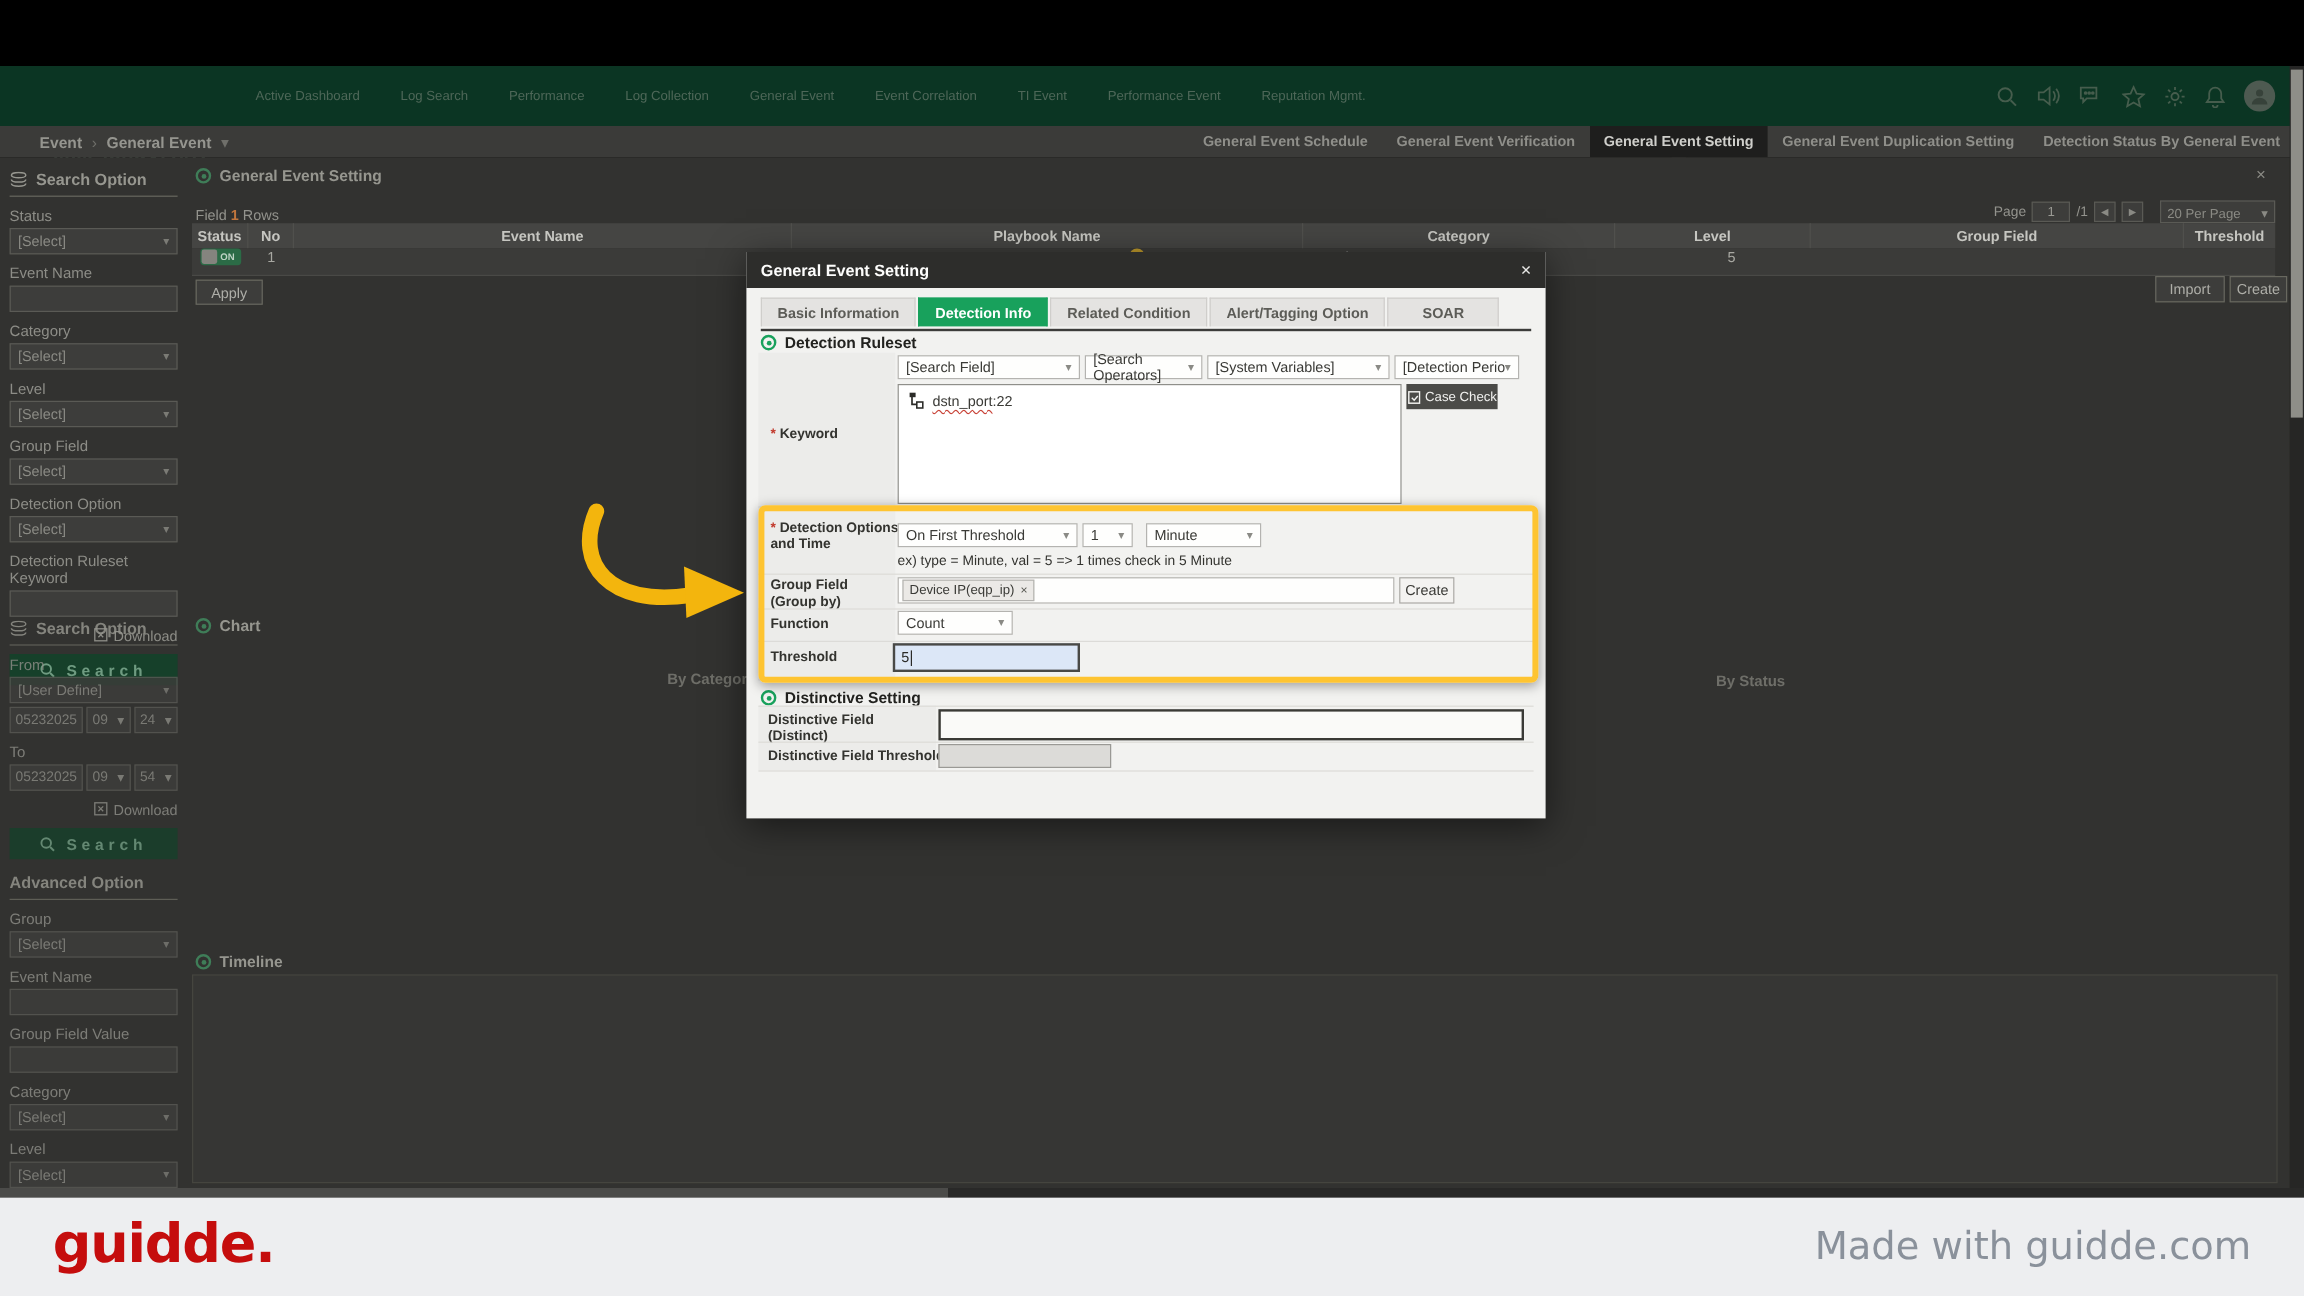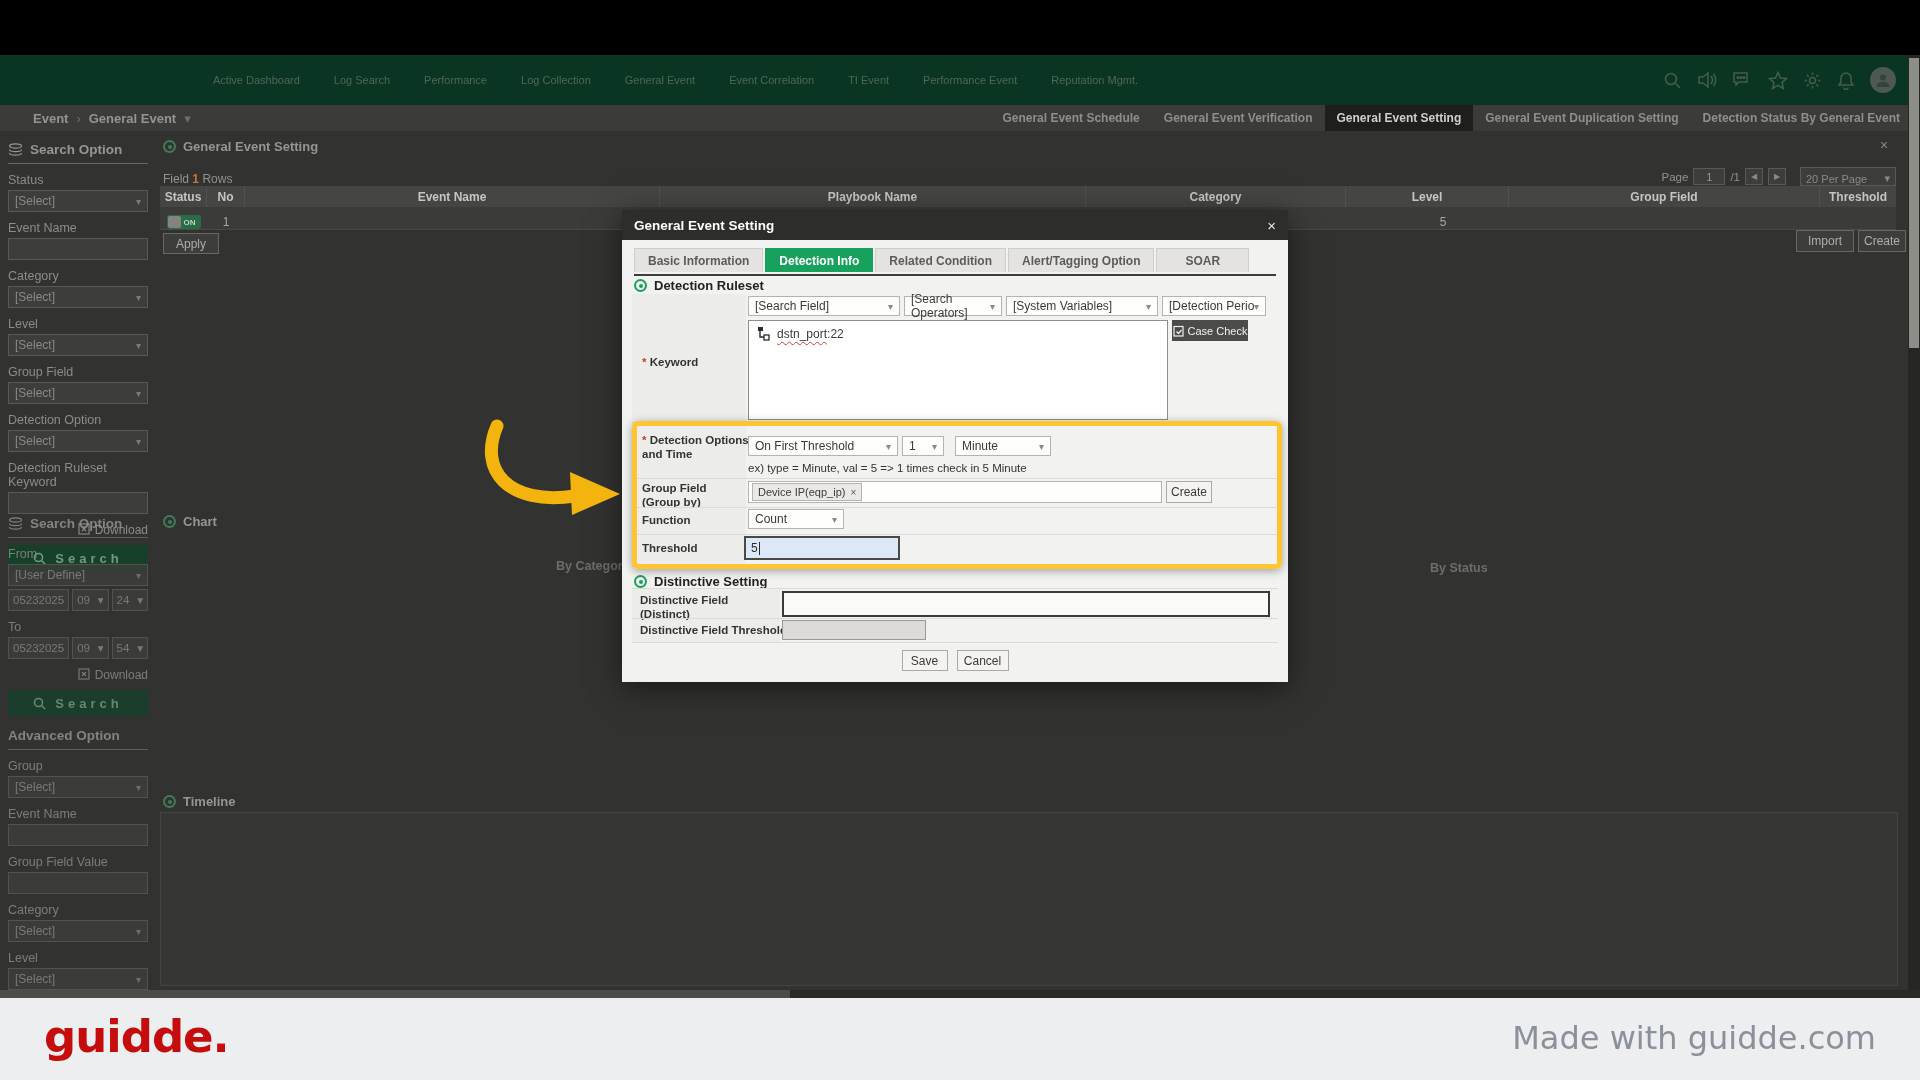--- a/index.html
+++ b/index.html
@@ -40,21 +40,21 @@
   .bullseye{display:inline-block;width:9px;height:9px;border-radius:50%;border:2px solid #3f7d58;position:relative;vertical-align:-1px}
   .bullseye::after{content:"";position:absolute;left:2.5px;top:2.5px;width:4px;height:4px;border-radius:50%;background:#3f7d58}
   .sec-title{display:flex;align-items:center;gap:7px;color:#96968f;font-size:13px;font-weight:700}
   .pager{position:absolute;top:165px;right:24px;display:flex;align-items:center;gap:5px;color:#93938d;font-size:11.5px}
   .pgbox{width:30px;height:15px;background:#3d3d3b;border:1px solid #5a5a55;color:#9a9a94;display:flex;align-items:center;justify-content:center;font-size:11px}
   .pgbtn{width:16px;height:15px;background:#3d3d3b;border:1px solid #5a5a55;color:#8a8a84;display:flex;align-items:center;justify-content:center;font-size:8px}
   .ppsel{width:84px;height:17px;background:#3d3d3b;border:1px solid #5a5a55;color:#8a8a84;font-size:11px;display:flex;align-items:flex-end;justify-content:space-between;padding:0 5px}
   .thead{position:absolute;left:160px;top:186px;width:1736px;height:21px;background:#454543;display:flex}
   .th{color:#c6c6c1;font-size:12px;font-weight:700;display:flex;align-items:center;justify-content:center;border-right:1px solid #50504d;box-sizing:border-box}
   .trow{position:absolute;left:160px;top:207px;width:1736px;height:23px;background:#3b3b39;border-bottom:1px solid #494946;display:flex;box-sizing:border-box}
-  .td{display:flex;align-items:flex-end;justify-content:center;color:#a8a8a2;font-size:12px;box-sizing:border-box}
+  .td{display:flex;align-items:flex-start;justify-content:center;color:#a8a8a2;font-size:12px;box-sizing:border-box}
   .toggle{width:34px;height:14px;background:#2b6b46;border-radius:3px;display:flex;align-items:center}
   .knob{width:13px;height:12px;background:#84847e;border-radius:2px;margin-left:1px}
   .onlab{color:#bdd3c4;font-size:8px;font-weight:700;margin-left:3px}
   .lvlicon{width:13px;height:13px;border-radius:50%;background:#bd982b;color:#3b3b39;font-size:9px;display:flex;align-items:center;justify-content:center;margin-right:6px}
   .dimbtn{background:#3d3d3b;border:1px solid #68685f;color:#aeaea8;font-size:12px;display:flex;align-items:center;justify-content:center}
   .chart-lab{color:#6e6e68;font-size:12.5px;font-weight:700}
   
   .vtrack{position:absolute;left:1908px;top:55px;width:12px;height:935px;background:#262625}
   .vthumb{position:absolute;left:1909px;top:58px;width:10px;height:290px;background:#8e8e88}
   .hbar{position:absolute;left:0;top:990px;width:1920px;height:8px;background:#292928}
@@ -510,24 +510,20 @@
   <div class="dlabelcol" style="top:378px;height:54px"></div>
   <div class="hline" style="top:378px"></div>
   <div class="mlabel abs" style="left:18px;top:383px;white-space:pre-line">Distinctive Field
 (Distinct)</div>
   <div class="abs" style="left:160px;top:381px;width:488px;height:26px;background:#fafaf8;border:2px solid #3a3a36;box-sizing:border-box"></div>
   <div class="hline" style="top:408px"></div>
   <div class="mlabel abs" style="left:18px;top:413px">Distinctive Field Threshold</div>
   <div class="abs" style="left:160px;top:410px;width:144px;height:20px;background:#dcdbd8;border:1px solid #9a9995;box-sizing:border-box"></div>
   <div class="hline" style="top:432px"></div>
 
-  <div class="abs" style="left:0;top:440px;width:666px;display:flex;justify-content:center;gap:9px">
-    <div class="mbtn" style="width:46px;height:21px">Save</div>
-    <div class="mbtn" style="width:52px;height:21px">Cancel</div>
-  </div>
 </div>
 
 <div class="ybox"></div>
 <svg class="yarrow" width="190" height="110" viewBox="0 0 190 110">
   <path d="M47 14 C 28 58, 58 94, 125 84" fill="none" stroke="#f3b50d" stroke-width="13" stroke-linecap="round"></path>
   <polygon points="120,60 170,82 122,103" fill="#f3b50d"></polygon>
 </svg>
 
 <div class="footer">
   <div class="gbrand">guidde.</div>

